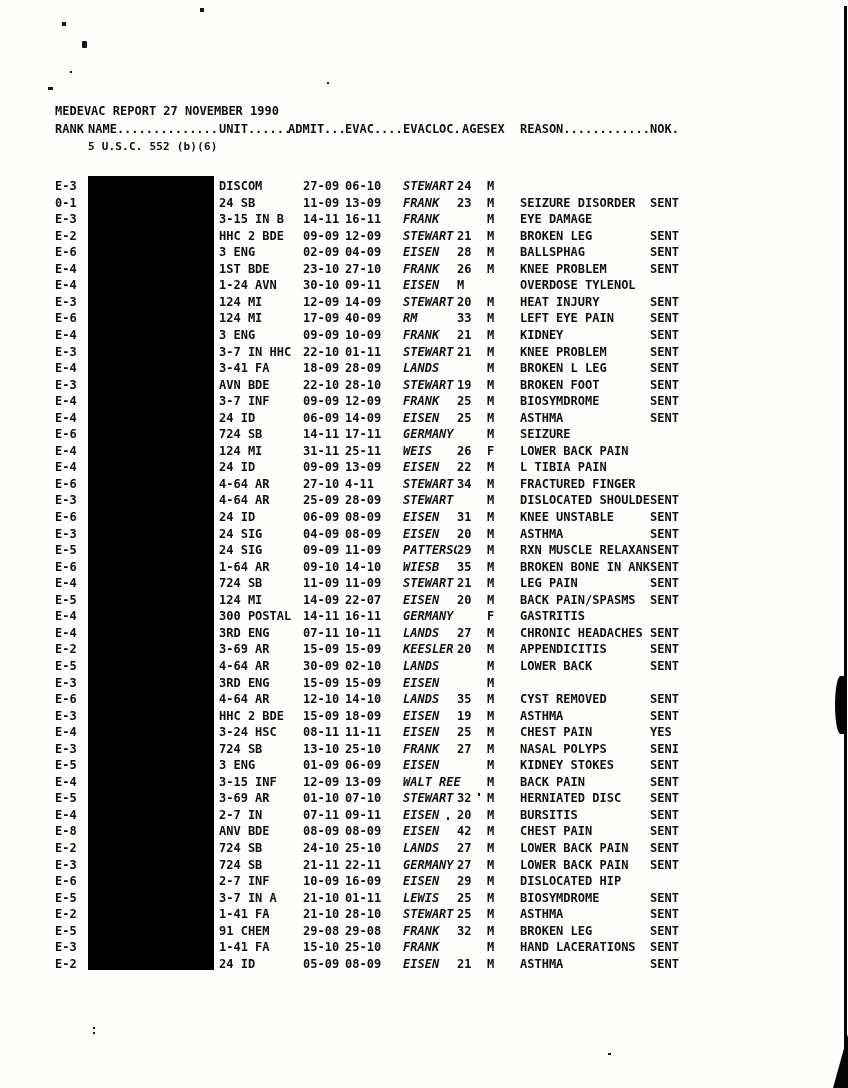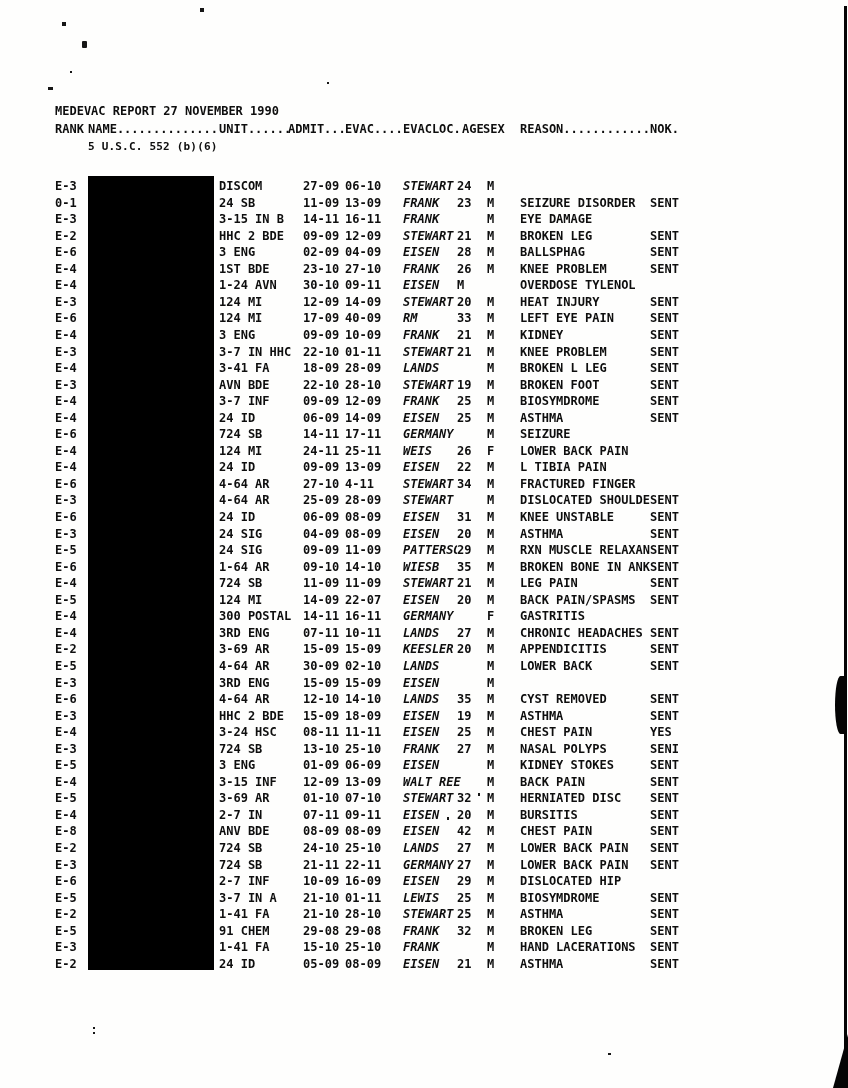--- a/index.html
+++ b/index.html
@@ -209,21 +209,21 @@
         <span class="cell c-unit">724 SB</span>
         <span class="cell c-admit">14-11</span>
         <span class="cell c-evac">17-11</span>
         <span class="cell c-evacloc">GERMANY</span>
         <span class="cell c-sex">M</span>
         <span class="cell c-reason">SEIZURE</span>
       </div>
       <div class="row" style="top: 444.8px;">
         <span class="cell c-rank">E-4</span>
         <span class="cell c-unit">124 MI</span>
-        <span class="cell c-admit">24-11</span>
+        <span class="cell c-admit">31-11</span>
         <span class="cell c-evac">25-11</span>
         <span class="cell c-evacloc">WEIS</span>
         <span class="cell c-age">26</span>
         <span class="cell c-sex">F</span>
         <span class="cell c-reason">LOWER BACK PAIN</span>
       </div>
       <div class="row" style="top: 461.35px;">
         <span class="cell c-rank">E-4</span>
         <span class="cell c-unit">24 ID</span>
         <span class="cell c-admit">09-09</span>

